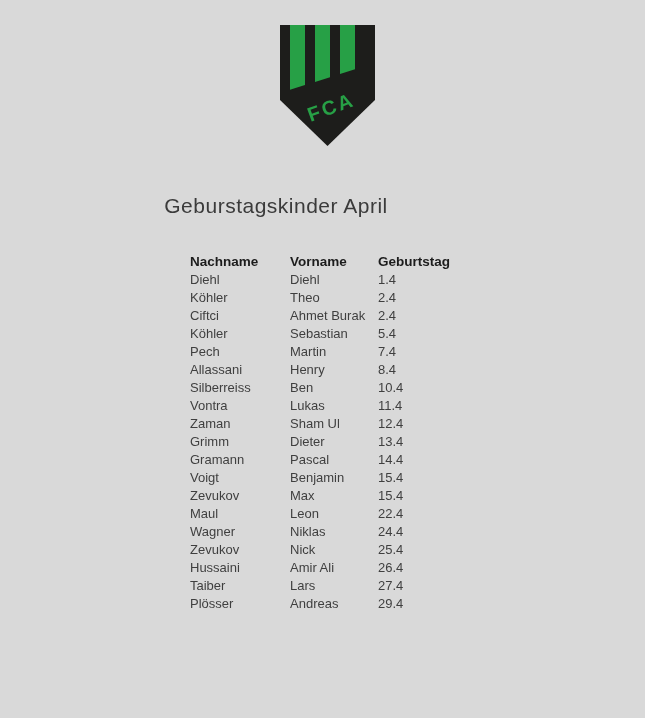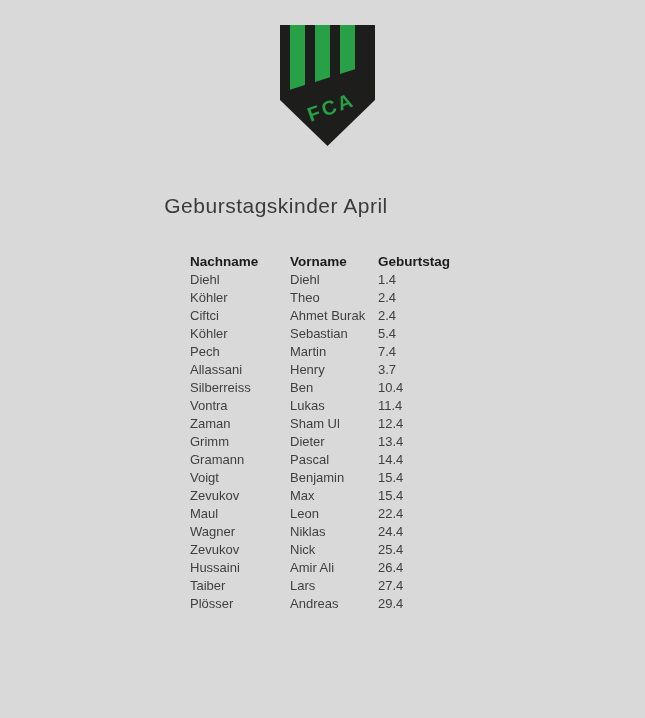--- a/index.html
+++ b/index.html
@@ -88,21 +88,21 @@
           <td class="c3">5.4</td>
         </tr>
         <tr>
           <td class="c1">Pech</td>
           <td class="c2">Martin</td>
           <td class="c3">7.4</td>
         </tr>
         <tr>
           <td class="c1">Allassani</td>
           <td class="c2">Henry</td>
-          <td class="c3">3.7</td>
+          <td class="c3">8.4</td>
         </tr>
         <tr>
           <td class="c1">Silberreiss</td>
           <td class="c2">Ben</td>
           <td class="c3">10.4</td>
         </tr>
         <tr>
           <td class="c1">Vontra</td>
           <td class="c2">Lukas</td>
           <td class="c3">11.4</td>

